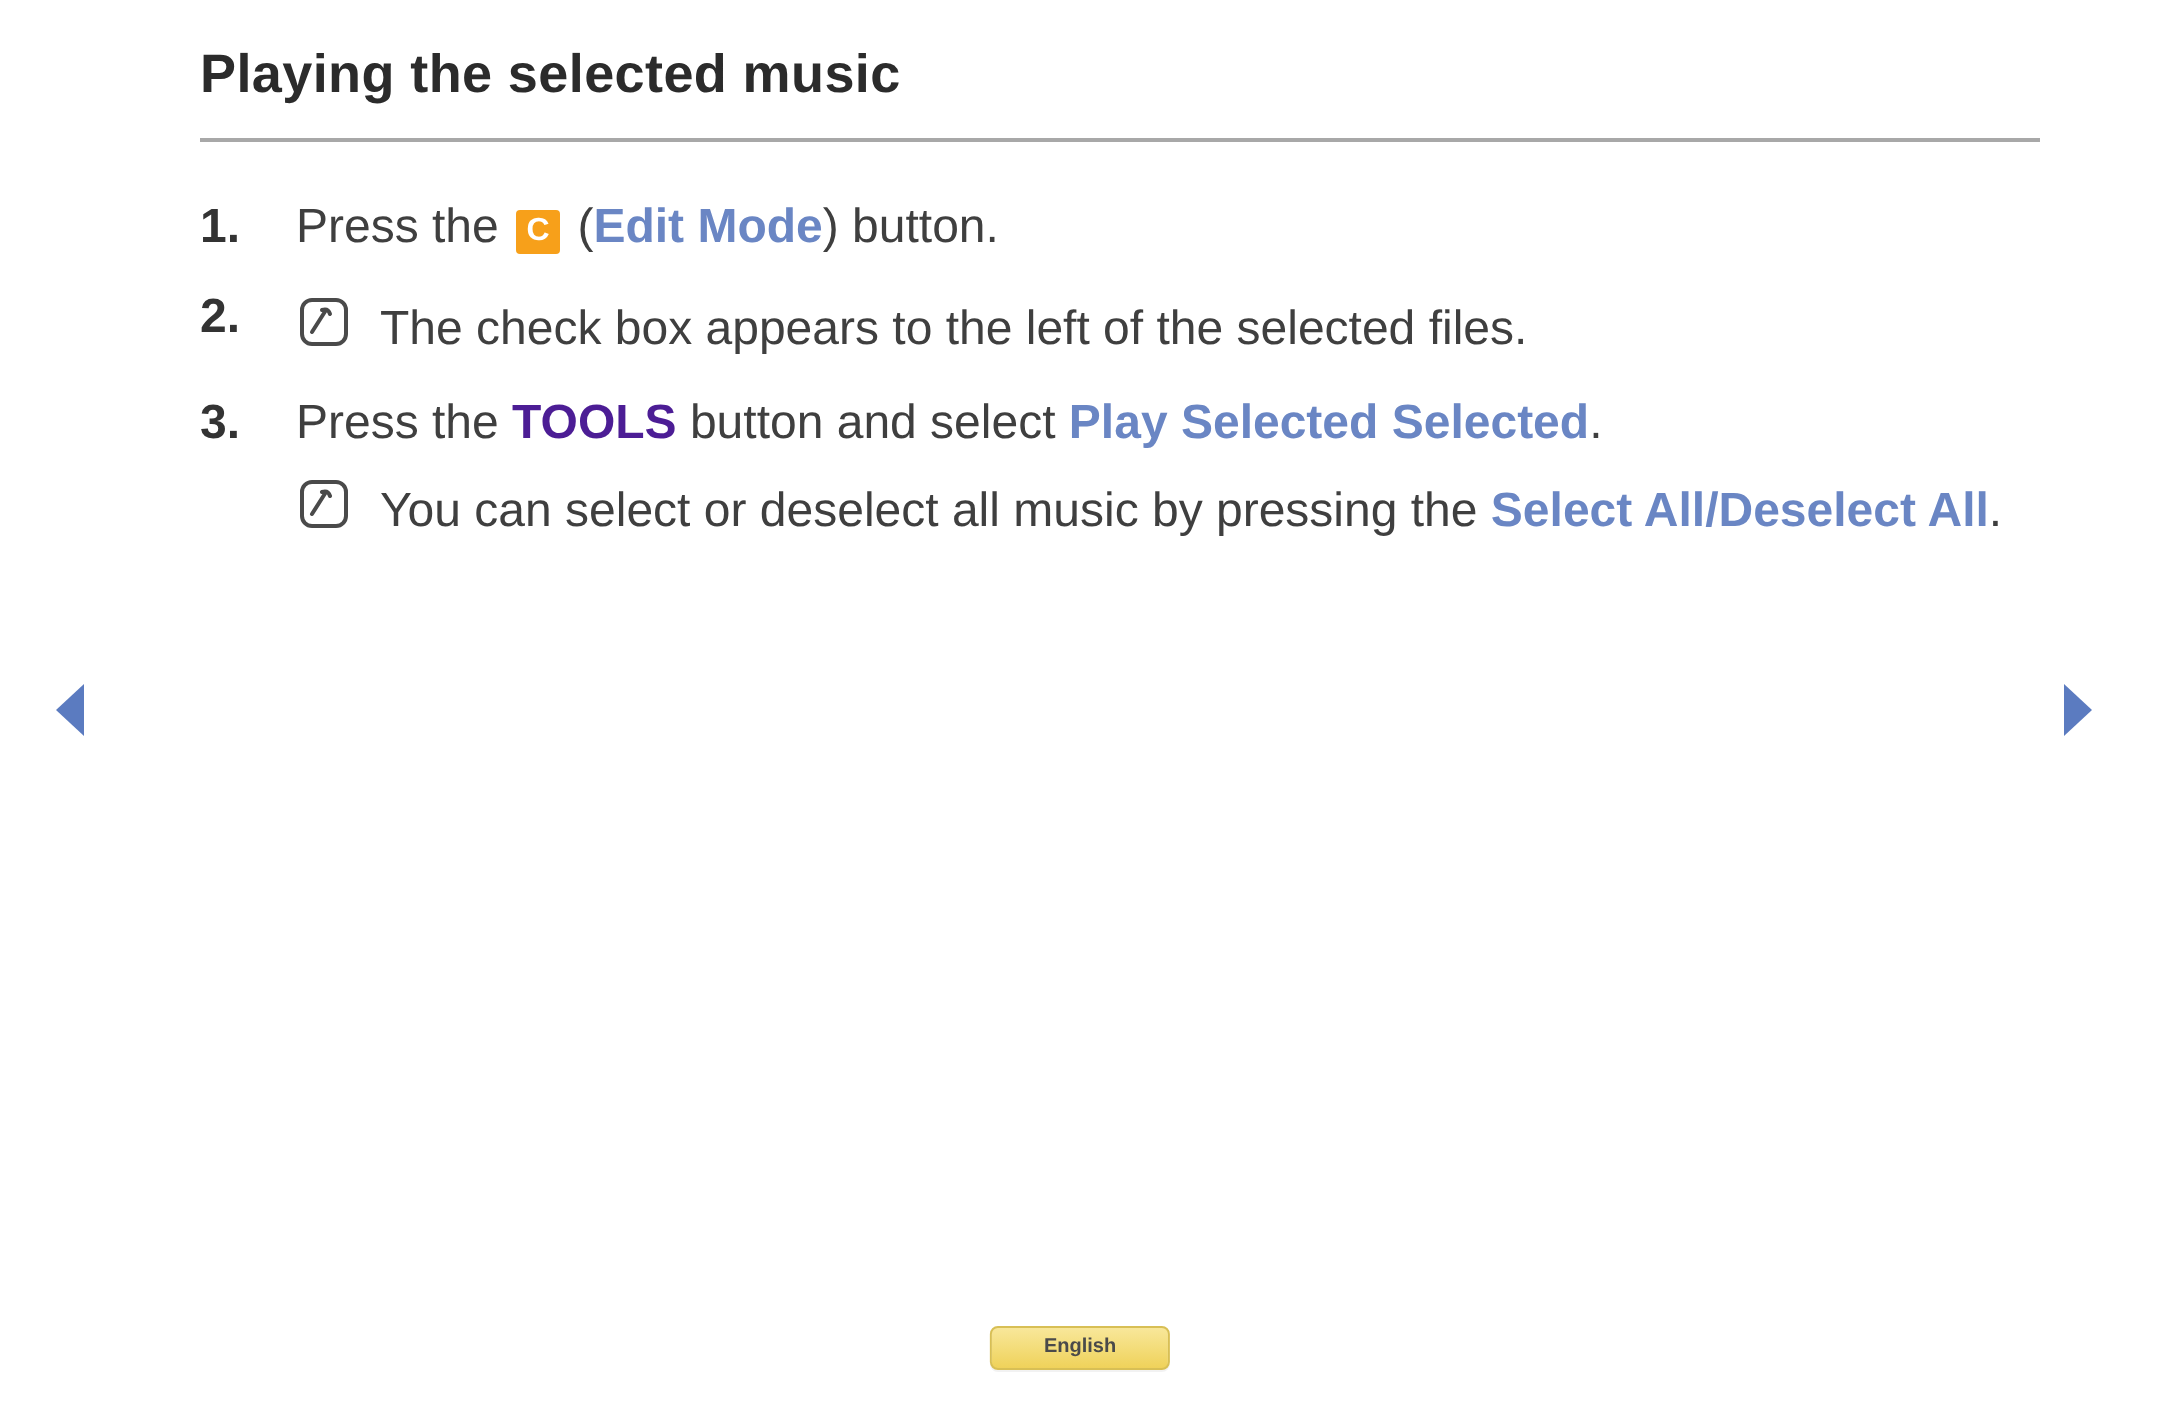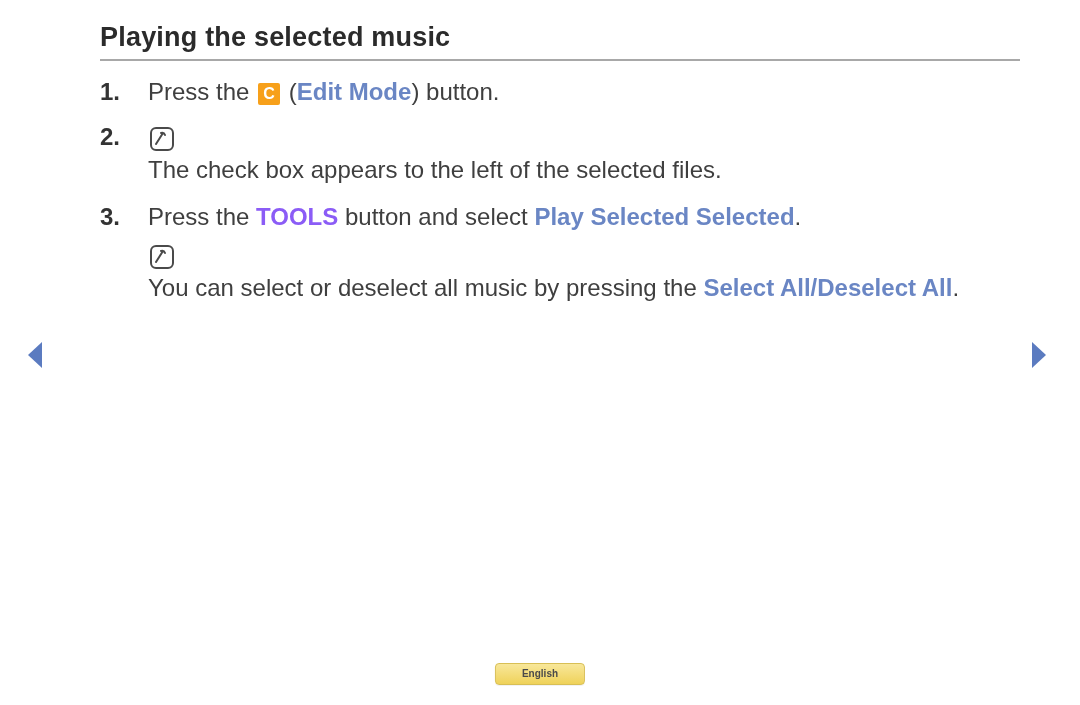--- a/index.html
+++ b/index.html
@@ -8,22 +8,22 @@
     position: relative;
     width: 1080px;
     height: 705px;
     padding: 22px 60px 0 100px;
   }
   .title {
     font-size: 27px;
     font-weight: bold;
     color: #2b2b2b;
     border-bottom: 2px solid #a8a8a8;
-    padding-bottom: 6px;
-    margin-bottom: 12px;
+    padding-bottom: 16px;
+    margin-bottom: 24px;
     letter-spacing: 0.2px;
   }
   .list { list-style: none; }
   .item {
     display: flex;
     font-size: 24px;
     line-height: 1.55;
     margin-bottom: 8px;
     color: #3f3f3f;
   }
@@ -31,21 +31,20 @@
     font-weight: bold;
     width: 48px;
     flex-shrink: 0;
     color: #333;
   }
   .body { flex: 1; }
   .sub {
     display: flex;
     margin-top: 6px;
     margin-bottom: 2px;
-    flex-direction: column;
   }
   .note-icon {
     width: 28px;
     flex-shrink: 0;
     display: flex;
     align-items: flex-start;
     justify-content: center;
     margin-right: 14px;
     padding-top: 3px;
   }
@@ -59,21 +58,21 @@
     height: 22px;
     background: #f7a01a;
     color: #fff;
     font-size: 16px;
     font-weight: bold;
     border-radius: 2px;
     vertical-align: 1px;
     margin: 0 2px;
   }
   .hl { color: #6a86c4; font-weight: bold; text-align: center; }
-  .bold { font-weight: bold; color: #8b5cf6; }
+  .bold { font-weight: bold; color: #4c1d95; }
   .nav-left, .nav-right {
     position: absolute;
     top: 340px;
   }
   .nav-left { left: 24px; }
   .nav-right { right: 30px; }
   .lang-badge {
     position: absolute;
     bottom: 20px;
     left: 50%;

